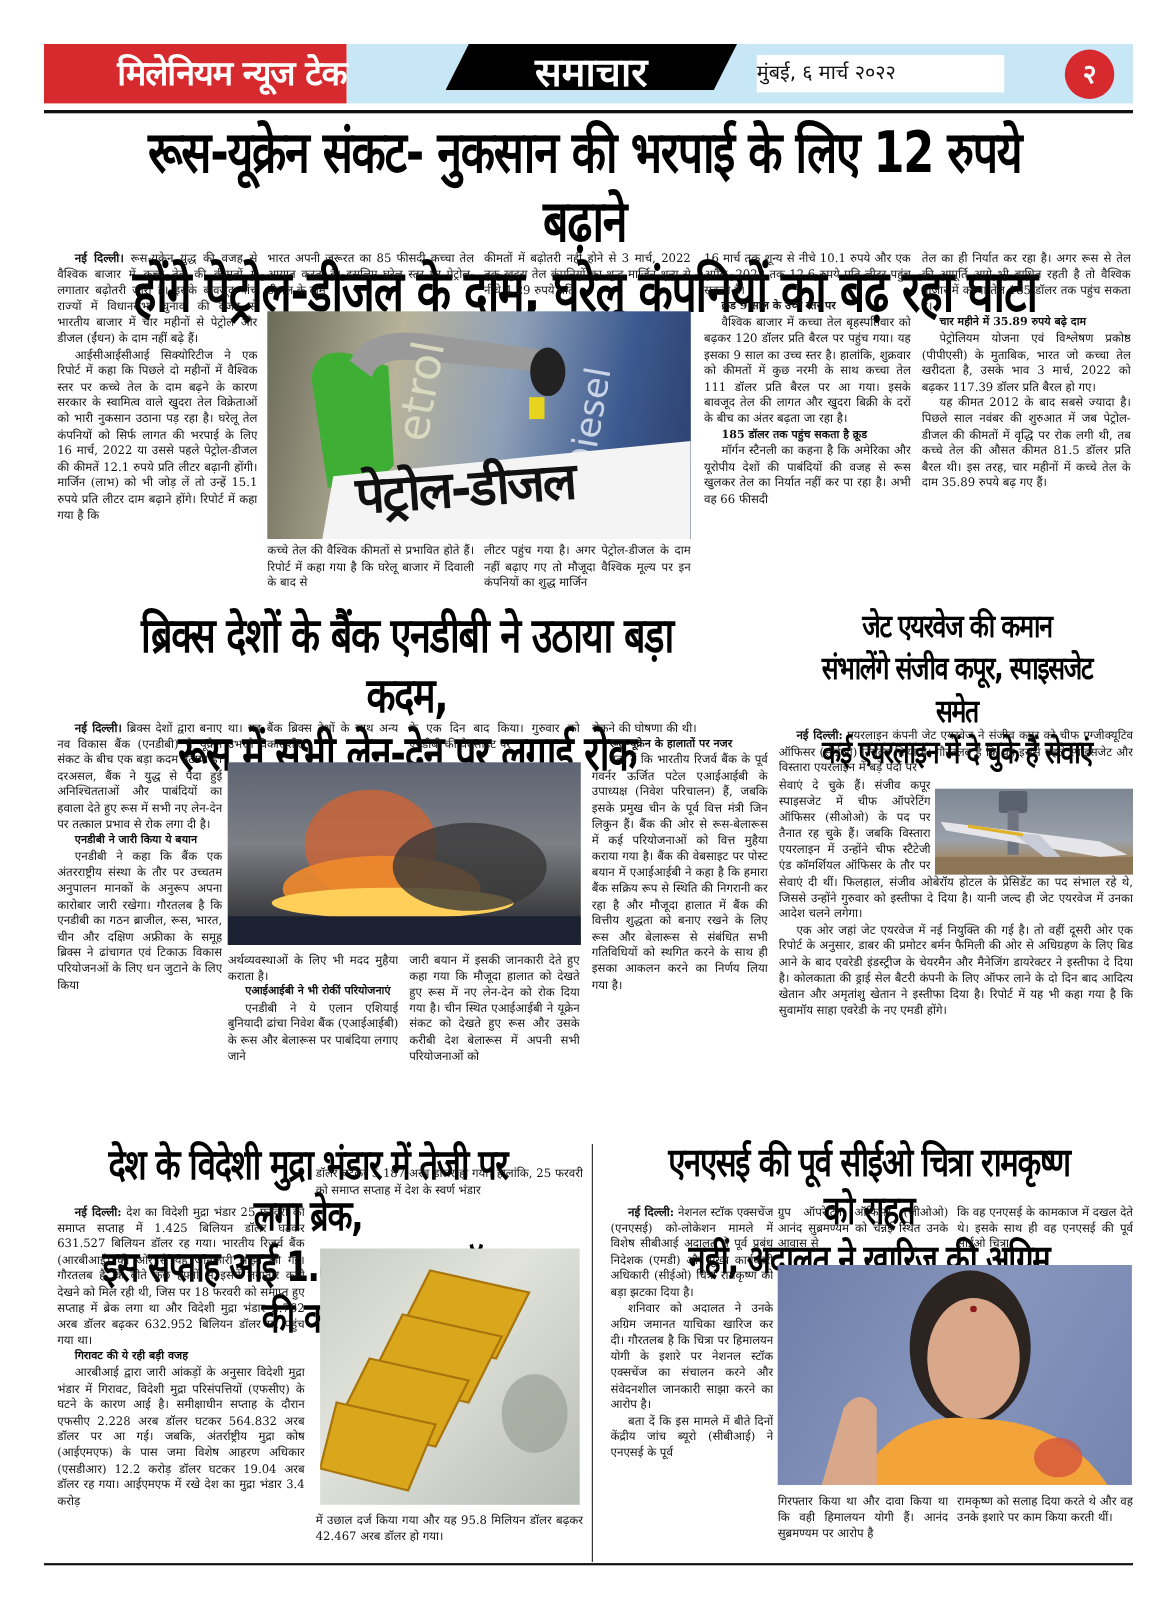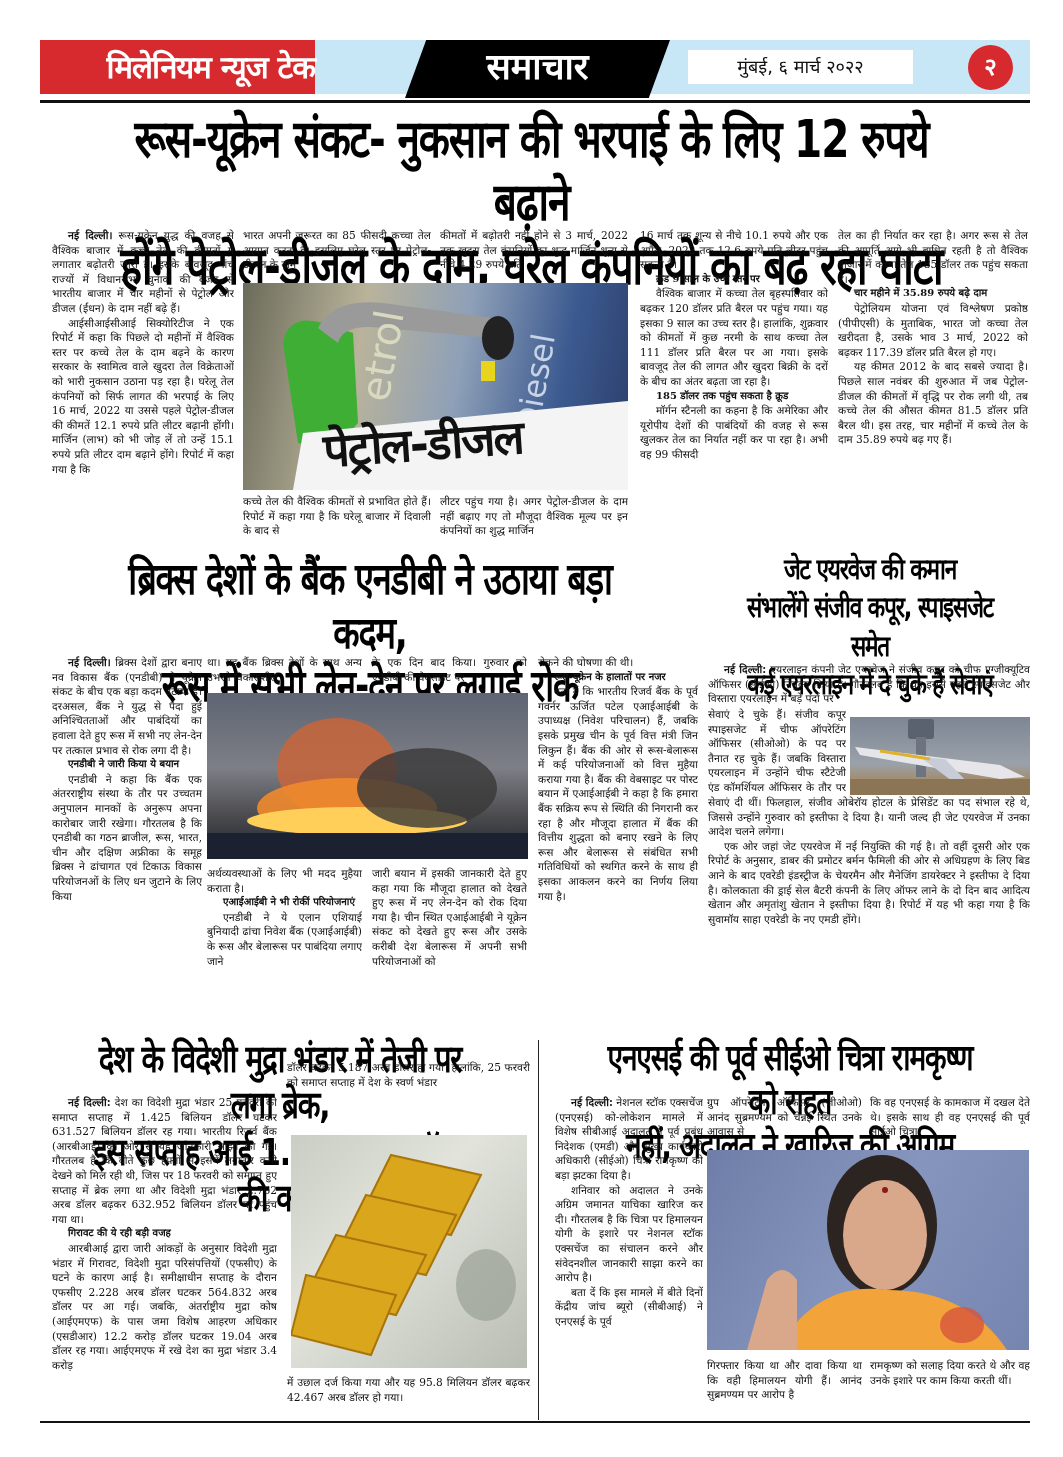--- a/index.html
+++ b/index.html
@@ -1,22 +1,22 @@
 <!DOCTYPE html>
 <html><head>
 <meta charset="utf-8">
 <style>
 *{box-sizing:border-box;margin:0;padding:0}
 html,body{width:1063px;height:1457px;background:#fff;overflow:hidden}
 body{position:relative;font-family:"DejaVu Serif",serif;color:#111}
 .abs{position:absolute}
 .hdr-red{left:40px;top:40px;width:275px;height:54px;background:#d62a2e;color:#fff;font-family:"DejaVu Sans",sans-serif;font-weight:bold;font-size:31px;line-height:54px;text-align:right;letter-spacing:-1px}
 .hdr-blue{left:315px;top:40px;width:715px;height:54px;background:#c7e6f6}
-.hdr-black{left:405px;top:40px;width:265px;height:58px;background:#000;clip-path:polygon(8% 0,100% 0,92% 100%,0 100%);color:#fff;font-family:"DejaVu Sans",sans-serif;font-weight:bold;font-size:36px;line-height:54px;text-align:center}
-.hdr-date{left:688px;top:50px;width:225px;height:34px;background:#fff;font-size:18px;line-height:34px;text-align:center;font-family:"DejaVu Sans",sans-serif}
+.hdr-black{left:405px;top:40px;width:265px;height:42px;background:#000;clip-path:polygon(8% 0,100% 0,92% 100%,0 100%);color:#fff;font-family:"DejaVu Sans",sans-serif;font-weight:bold;font-size:36px;line-height:54px;text-align:center}
+.hdr-date{left:688px;top:50px;width:225px;height:34px;background:#fff;font-size:18px;line-height:34px;text-align:left;font-family:"DejaVu Sans",sans-serif}
 .hdr-page{left:968px;top:45px;width:45px;height:45px;border-radius:50%;background:#d62a2e;color:#fff;font-size:24px;line-height:45px;text-align:center;font-family:"DejaVu Sans",sans-serif;font-weight:bold}
 .rule{left:40px;width:990px;height:3px;background:#111}
 .hl{font-family:"DejaVu Sans",sans-serif;font-weight:bold;text-align:center;line-height:1.22;color:#000;letter-spacing:-1.5px;transform:scaleX(0.78);transform-origin:center top}
 .col{font-size:10.6px;line-height:14.6px;text-align:justify;overflow:hidden}
 .col p{text-indent:16px}
 .col .sub{font-weight:bold;font-size:10px;text-indent:16px}
 .col b{font-weight:bold}
 .img{overflow:hidden}
 .vrule{width:1px;background:#222}
 </style>
@@ -56,21 +56,21 @@
 </div>
 
 <div class="abs col" style="left:243px;top:494px;width:188px;height:46px">कच्चे तेल की वैश्विक कीमतों से प्रभावित होते हैं। रिपोर्ट में कहा गया है कि घरेलू बाजार में दिवाली के बाद से</div>
 <div class="abs col" style="left:440px;top:494px;width:188px;height:46px">लीटर पहुंच गया है। अगर पेट्रोल-डीजल के दाम नहीं बढ़ाए गए तो मौजूदा वैश्विक मूल्य पर इन कंपनियों का शुद्ध मार्जिन</div>
 
 <div class="abs col" style="left:640px;top:228px;width:188px;height:312px">
   <p style="text-indent:0">16 मार्च तक शून्य से नीचे 10.1 रुपये और एक अप्रैल, 2022 तक 12.6 रुपये प्रति लीटर पहुंच सकता है।</p>
   <p class="sub">क्रूड 9 साल के उच्च स्तर पर</p>
   <p>वैश्विक बाजार में कच्चा तेल बृहस्पतिवार को बढ़कर 120 डॉलर प्रति बैरल पर पहुंच गया। यह इसका 9 साल का उच्च स्तर है। हालांकि, शुक्रवार को कीमतों में कुछ नरमी के साथ कच्चा तेल 111 डॉलर प्रति बैरल पर आ गया। इसके बावजूद तेल की लागत और खुदरा बिक्री के दरों के बीच का अंतर बढ़ता जा रहा है।</p>
   <p class="sub">185 डॉलर तक पहुंच सकता है क्रूड</p>
-  <p>मॉर्गन स्टैनली का कहना है कि अमेरिका और यूरोपीय देशों की पाबंदियों की वजह से रूस खुलकर तेल का निर्यात नहीं कर पा रहा है। अभी वह 99 फीसदी</p>
+  <p>मॉर्गन स्टैनली का कहना है कि अमेरिका और यूरोपीय देशों की पाबंदियों की वजह से रूस खुलकर तेल का निर्यात नहीं कर पा रहा है। अभी वह 66 फीसदी</p>
 </div>
 <div class="abs col" style="left:838px;top:228px;width:190px;height:312px">
   <p style="text-indent:0">तेल का ही निर्यात कर रहा है। अगर रूस से तेल की आपूर्ति आगे भी बाधित रहती है तो वैश्विक बाजार में कच्चा तेल 185 डॉलर तक पहुंच सकता है।</p>
   <p class="sub">चार महीने में 35.89 रुपये बढ़े दाम</p>
   <p>पेट्रोलियम योजना एवं विश्लेषण प्रकोष्ठ (पीपीएसी) के मुताबिक, भारत जो कच्चा तेल खरीदता है, उसके भाव 3 मार्च, 2022 को बढ़कर 117.39 डॉलर प्रति बैरल हो गए।</p>
   <p>यह कीमत 2012 के बाद सबसे ज्यादा है। पिछले साल नवंबर की शुरुआत में जब पेट्रोल-डीजल की कीमतों में वृद्धि पर रोक लगी थी, तब कच्चे तेल की औसत कीमत 81.5 डॉलर प्रति बैरल थी। इस तरह, चार महीनों में कच्चे तेल के दाम 35.89 रुपये बढ़ गए हैं।</p>
 </div>
 
 <div class="abs hl" style="left:30px;top:552px;width:680px;font-size:44px">
   <div>ब्रिक्स देशों के बैंक एनडीबी ने उठाया बड़ा कदम,</div>

